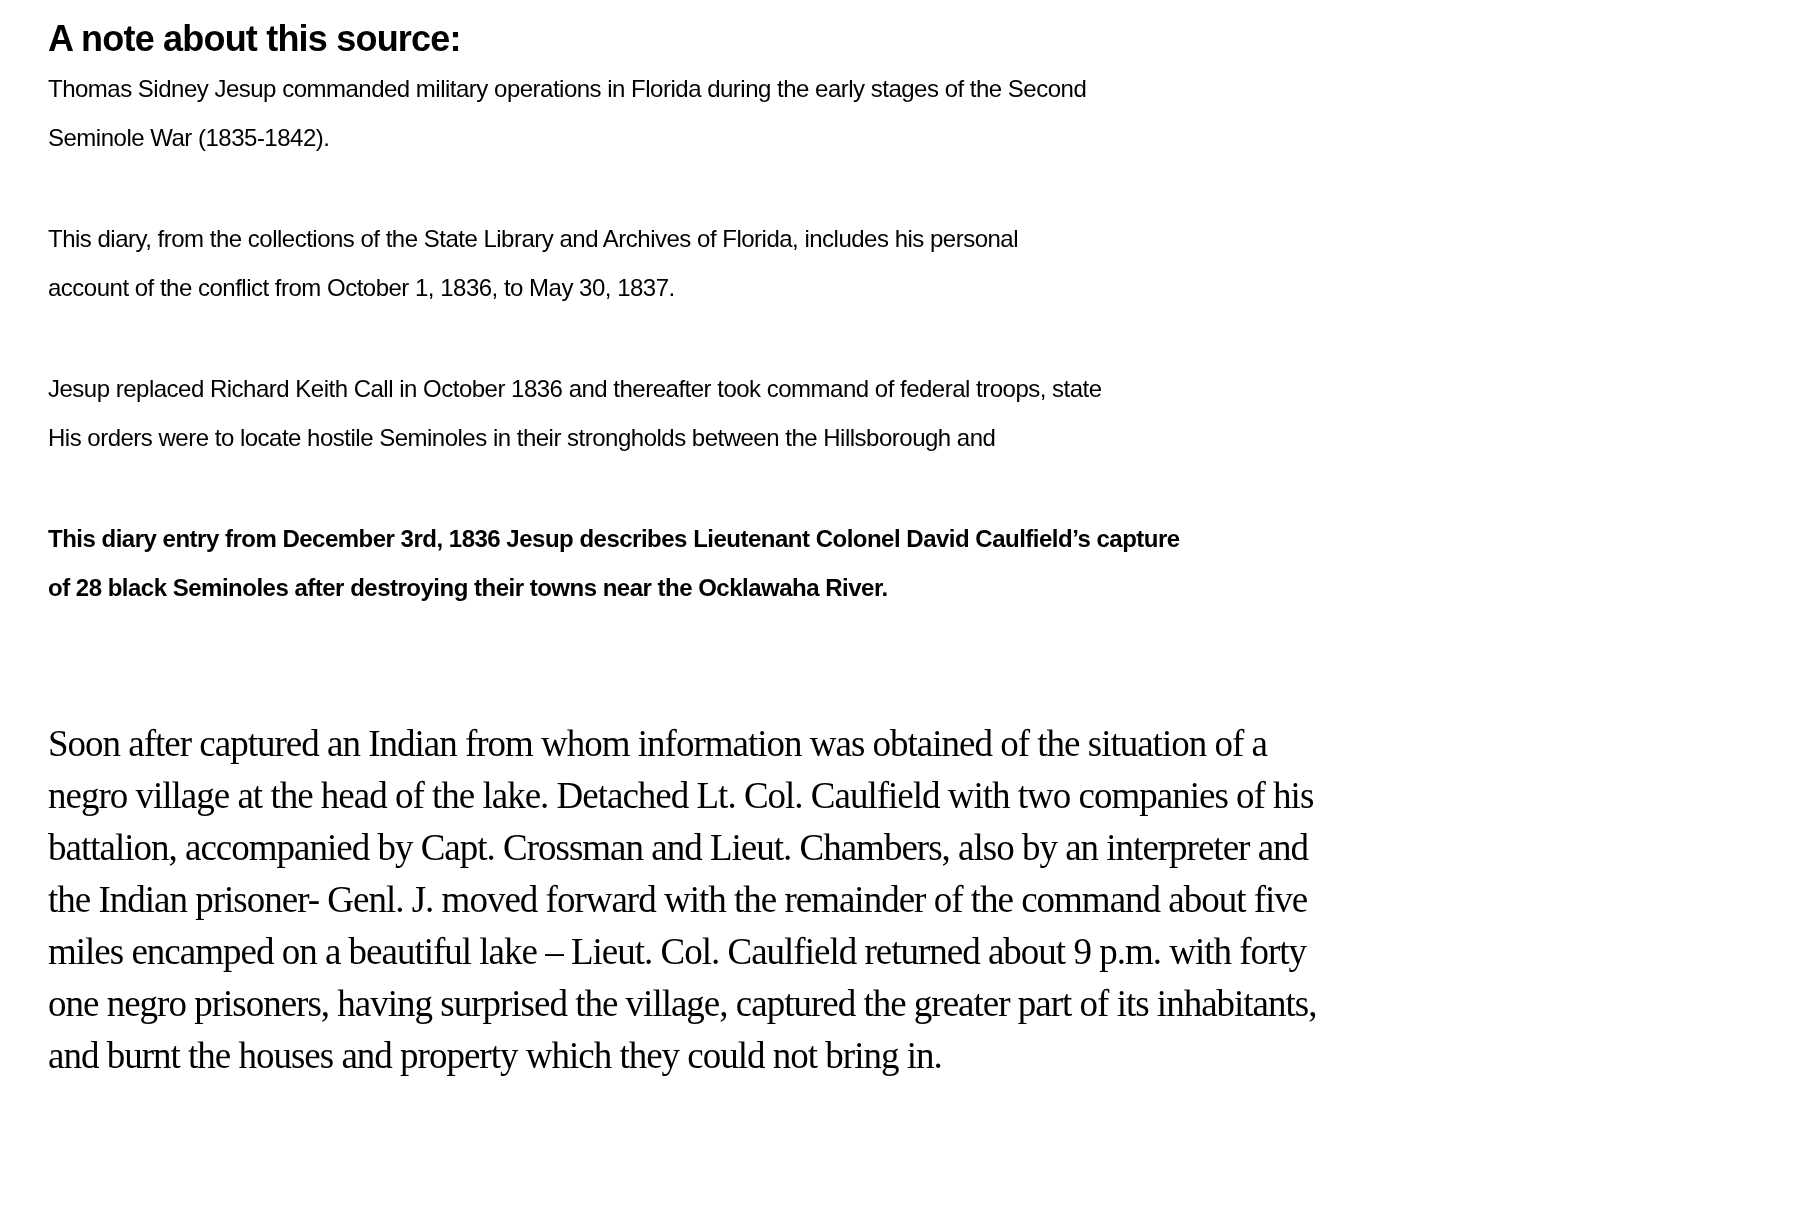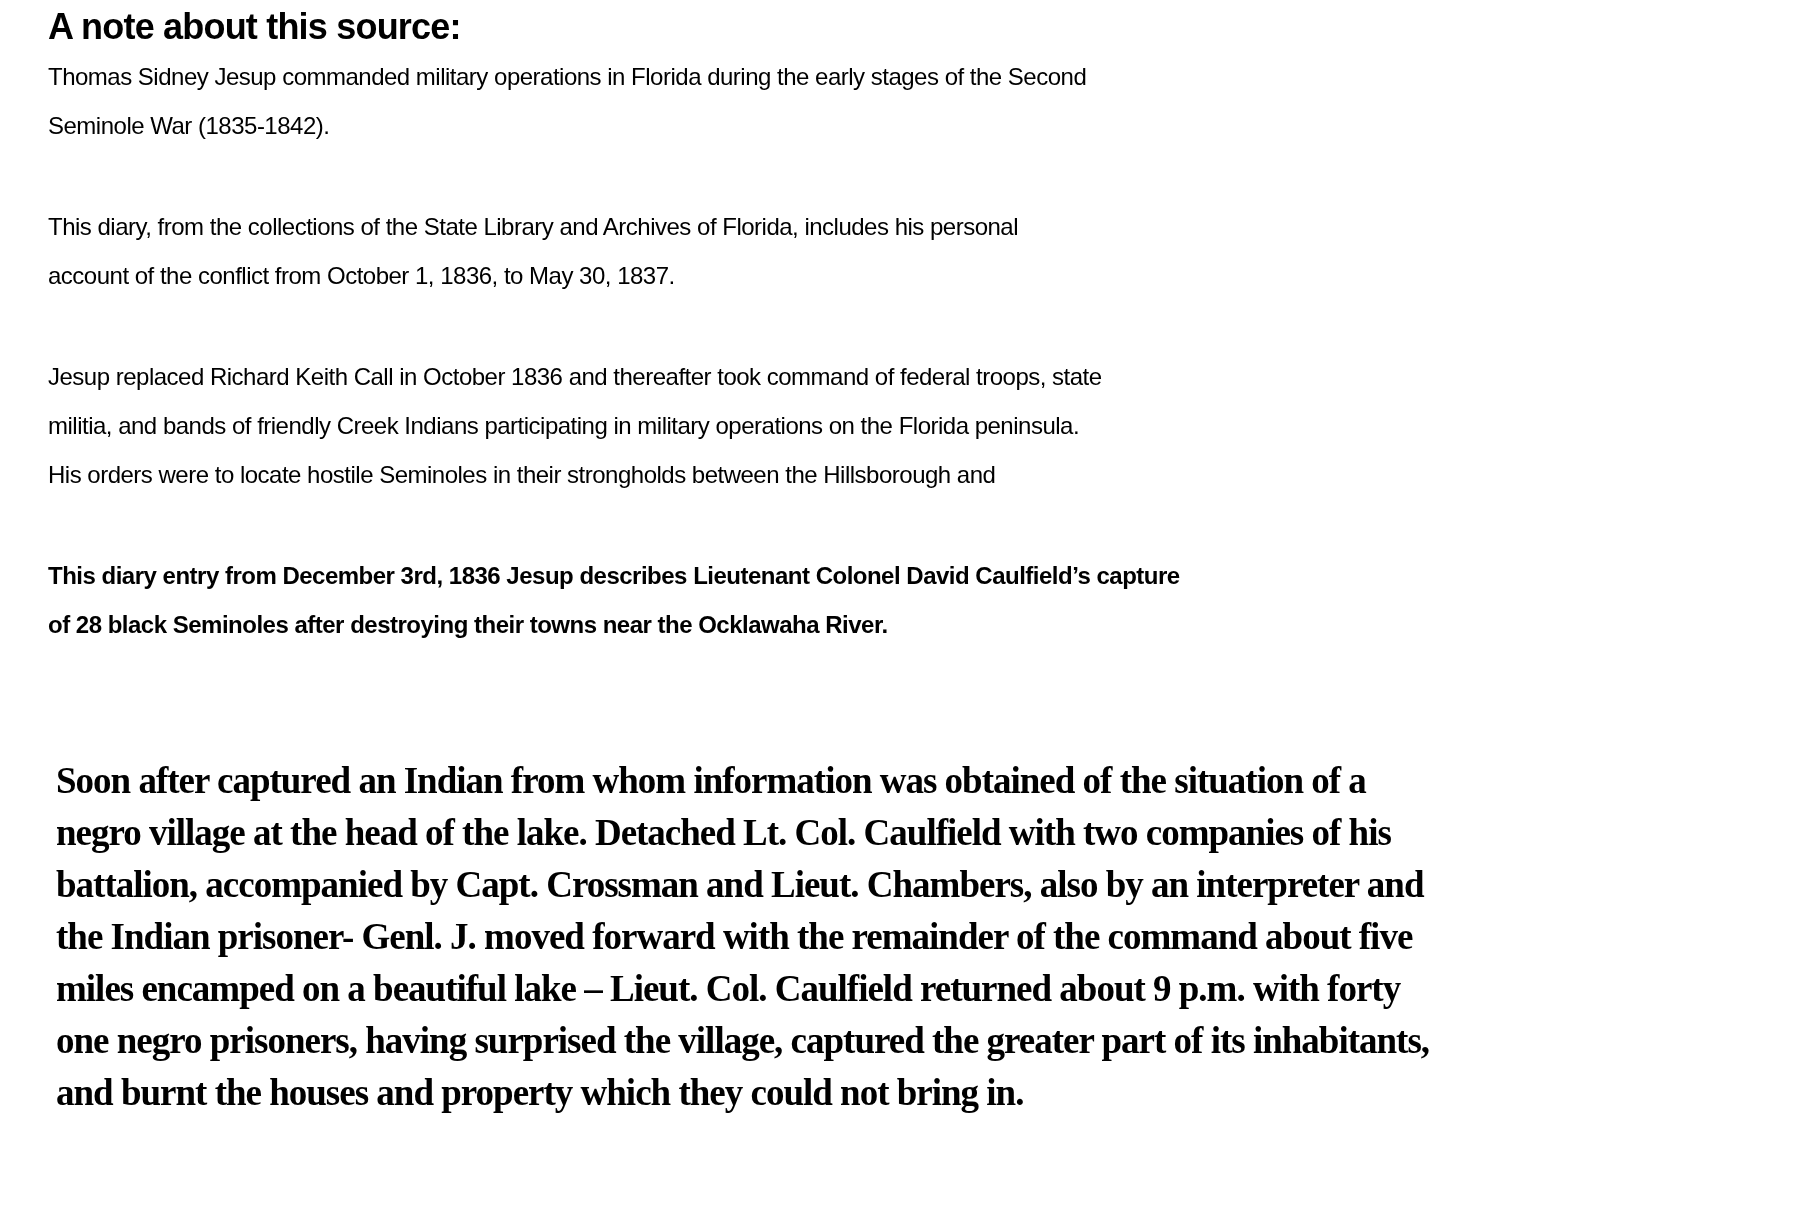--- a/index.html
+++ b/index.html
@@ -7,21 +7,21 @@
     padding: 0;
     width: 1809px;
     height: 1210px;
     background: #ffffff;
     overflow: hidden;
   }
   .page {
     box-sizing: border-box;
     width: 1809px;
     height: 1020px;
-    padding: 2px 20px 0 48px;
+    padding: 14px 20px 0 48px;
     color: #000000;
   }
   .heading {
     font-family: "Liberation Sans", sans-serif;
     font-weight: 700;
     font-size: 36px;
     line-height: 50px;
     letter-spacing: -0.8px;
     margin: 0;
   }
@@ -32,25 +32,25 @@
     line-height: 49px;
     letter-spacing: -0.5px;
     margin: 0 0 52px 0;
   }
   .sans-para.last-note-para {
     margin-bottom: 106px;
     font-weight: bold;
   }
   .serif-para {
     font-family: "Liberation Serif", serif;
-    font-weight: 700;
+    font-weight: 400;
     font-size: 37px;
     line-height: 52px;
     letter-spacing: -1px;
-    margin: 8px;
+    margin: 0;
   }
   .ln {
     display: block;
     white-space: nowrap;
   }
 </style>
 </head>
 <body>
 
 <div class="page">
@@ -62,21 +62,20 @@
     <span class="ln">Seminole War (1835-1842).</span>
   </p>
 
   <p class="sans-para">
     <span class="ln">This diary, from the collections of the State Library and Archives of Florida, includes his personal</span>
     <span class="ln">account of the conflict from October 1, 1836, to May 30, 1837.</span>
   </p>
 
   <p class="sans-para">
     <span class="ln">Jesup replaced Richard Keith Call in October 1836 and thereafter took command of federal troops, state</span>
-    <span class="ln">militia, and bands of friendly Creek Indians participating in military operations on the Florida peninsula.</span>
     <span class="ln">His orders were to locate hostile Seminoles in their strongholds between the Hillsborough and</span>
   </p>
 
   <p class="sans-para last-note-para">
     <span class="ln">This diary entry from December 3rd, 1836 Jesup describes Lieutenant Colonel David Caulfield’s capture</span>
     <span class="ln">of 28 black Seminoles after destroying their towns near the Ocklawaha River.</span>
   </p>
 
   <p class="serif-para">
     <span class="ln">Soon after captured an Indian from whom information was obtained of the situation of a</span>

